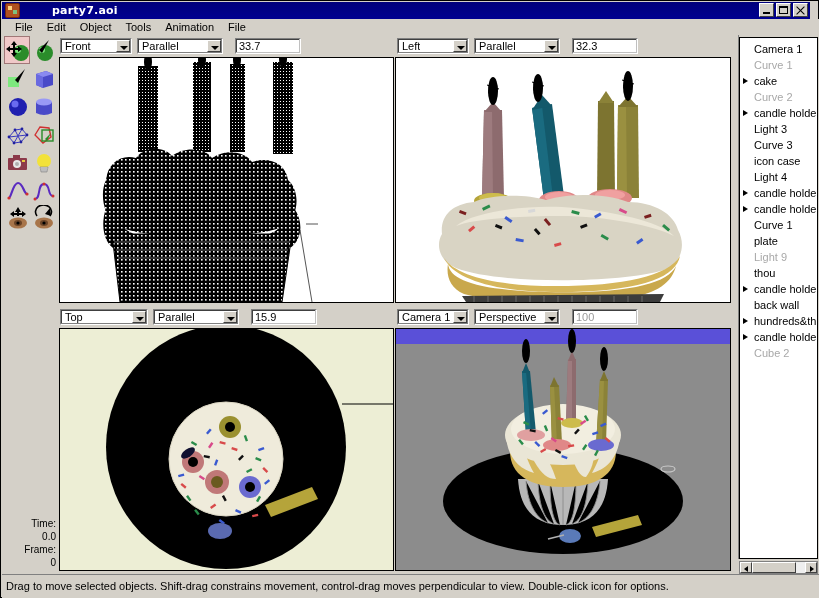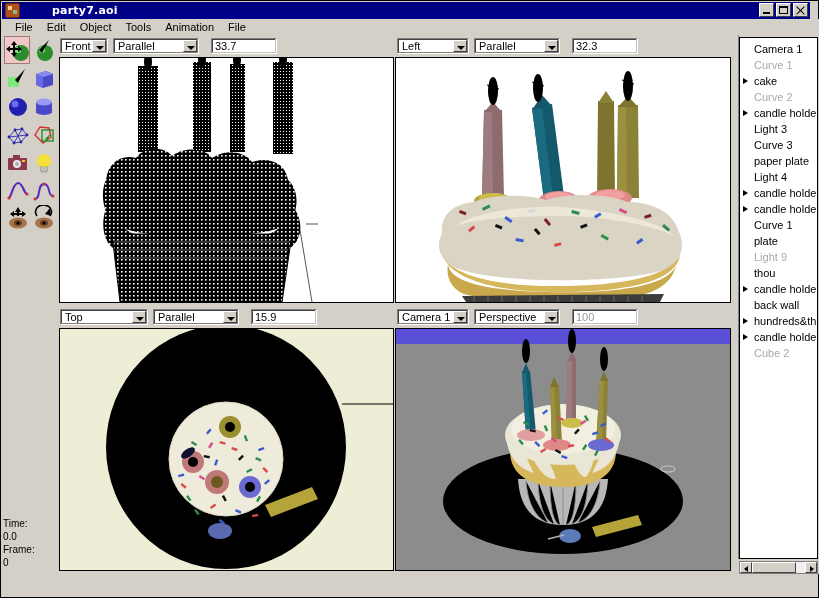--- a/index.html
+++ b/index.html
@@ -48,21 +48,21 @@
   #palette{position:absolute;left:0;top:0;width:55px;height:539px;
            background:#d4d0c8;border-right:1px solid #808080;}
   .tgrid{position:absolute;left:2px;top:1px;width:52px;}
   .trow{display:flex;}
   .tbtn{width:26px;height:28px;box-sizing:border-box;position:relative;
         background:#d4d0c8;border:1px solid #d4d0c8;overflow:hidden;}
   .tbtn.sel{background:#f0c8c8;border:1px solid #a07878;}
   .tbtn svg{position:absolute;left:0;top:0;}
 
   
-  #timebox{position:absolute;left:1px;top:482px;width:53px;text-align:left;
+  #timebox{position:absolute;left:1px;top:482px;width:53px;text-align:right;
            font-size:10px;line-height:13px;color:#000;}
 
   
   #views{position:absolute;left:55px;top:0;width:675px;height:539px;background:#d4d0c8;}
   .vp{position:absolute;}
   .vhdr{position:absolute;height:22px;display:flex;align-items:center;gap:5px;padding-left:3px;}
   .combo{height:16px;background:#fff;border:1px solid #808080;
          border-right-color:#fff;border-bottom-color:#fff;
          box-shadow:inset -1px -1px 0 #808080, inset 1px 1px 0 #404040;
          display:flex;align-items:center;box-sizing:border-box;position:relative;}
@@ -294,21 +294,21 @@
         <div>0.0</div>
         <div>Frame:</div>
         <div>0</div>
       </div>
     </div>
 
     <div id="views">
 
       <div class="vp" style="left:0;top:0;width:337px;height:271px;">
         <div class="vhdr" style="left:0;top:0;width:337px;">
-          <div class="combo" style="width:48px;">
+          <div class="combo" style="width:72px;">
             <span class="lbl">Front</span>
             <span class="arrowbox"></span>
           </div>
           <div class="combo" style="width:86px;">
             <span class="lbl">Parallel</span>
             <span class="arrowbox"></span>
           </div>
           <div class="num">33.7</div>
         </div>
         <div class="canvas" style="left:2px;top:22px;width:335px;height:246px;background:#fff;">
@@ -619,21 +619,21 @@
     <div id="treepanel">
       <div id="treegutter"></div>
       <div id="treelist">
         <div class="titem"><span>Camera 1</span></div>
         <div class="titem dim"><span>Curve 1</span></div>
         <div class="titem"><span class="tri"></span><span>cake</span></div>
         <div class="titem dim"><span>Curve 2</span></div>
         <div class="titem"><span class="tri"></span><span>candle holder</span></div>
         <div class="titem"><span>Light 3</span></div>
         <div class="titem"><span>Curve 3</span></div>
-        <div class="titem"><span>paper plate</span></div>
+        <div class="titem"><span>icon case</span></div>
         <div class="titem"><span>Light 4</span></div>
         <div class="titem"><span class="tri"></span><span>candle holder</span></div>
         <div class="titem"><span class="tri"></span><span>candle holder</span></div>
         <div class="titem"><span>Curve 1</span></div>
         <div class="titem"><span>plate</span></div>
         <div class="titem dim"><span>Light 9</span></div>
         <div class="titem"><span>thou</span></div>
         <div class="titem"><span class="tri"></span><span>candle holder</span></div>
         <div class="titem"><span>back wall</span></div>
         <div class="titem"><span class="tri"></span><span>hundreds&amp;thou</span></div>
@@ -644,14 +644,17 @@
         <div class="sbtn l"></div>
         <div id="sbtrack">
           <div id="sbthumb"></div>
         </div>
         <div class="sbtn r"></div>
       </div>
     </div>
 
   </div>
 
+  <div id="statusbar">
+    <div id="statustext">Drag to move selected objects.  Shift-drag constrains movement, control-drag moves perpendicular to view.  Double-click icon for options.</div>
+  </div>
 
 </div>
 
 </body></html>

